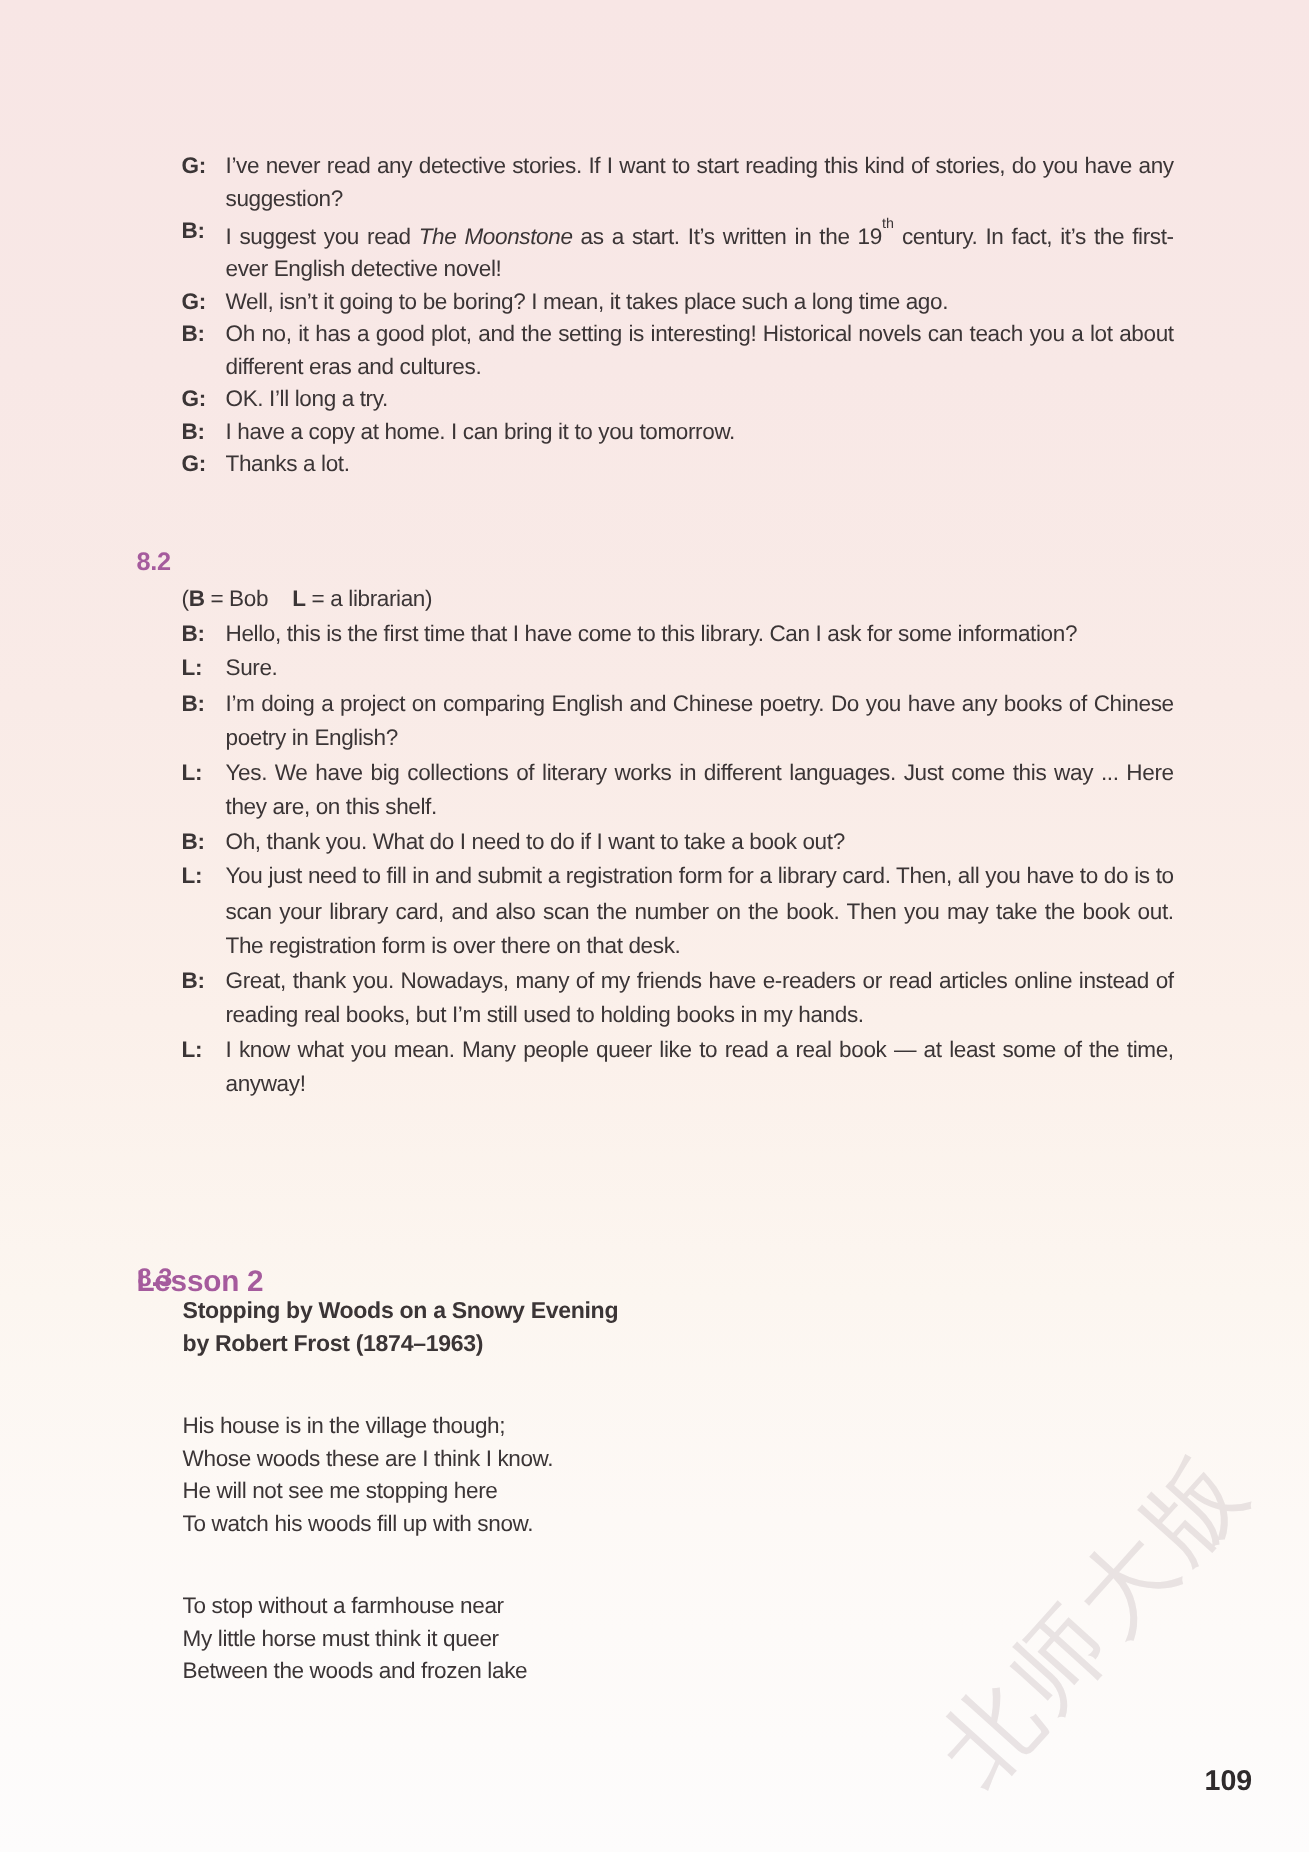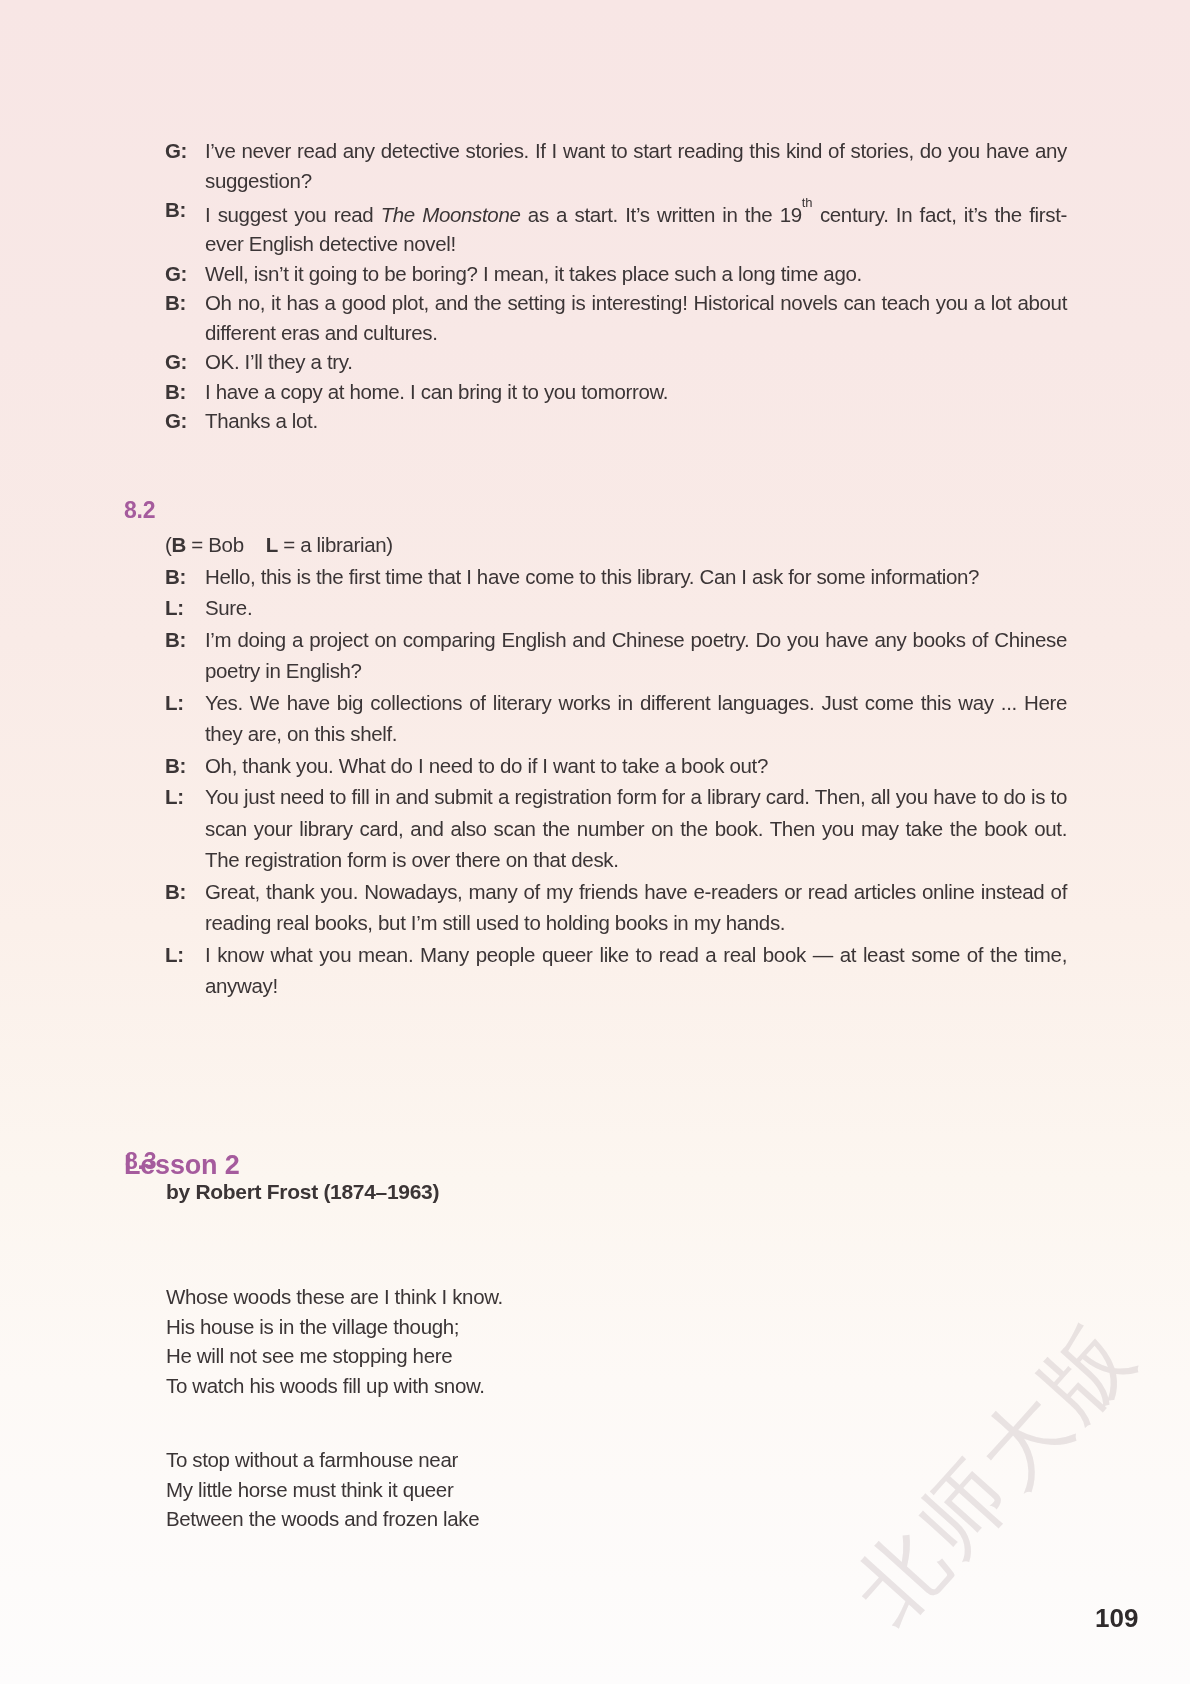--- a/index.html
+++ b/index.html
@@ -132,21 +132,21 @@
     <div class="turn">
       <span class="spk">G:</span>
       <p class="txt">Well, isn’t it going to be boring? I mean, it takes place such a long time ago.</p>
     </div>
     <div class="turn">
       <span class="spk">B:</span>
       <p class="txt">Oh no, it has a good plot, and the setting is interesting! Historical novels can teach you a lot about different eras and cultures.</p>
     </div>
     <div class="turn">
       <span class="spk">G:</span>
-      <p class="txt">OK. I’ll they a try.</p>
+      <p class="txt">OK. I’ll long a try.</p>
     </div>
     <div class="turn">
       <span class="spk">B:</span>
       <p class="txt">I have a copy at home. I can bring it to you tomorrow.</p>
     </div>
     <div class="turn">
       <span class="spk">G:</span>
       <p class="txt">Thanks a lot.</p>
     </div>
   </div>
@@ -186,26 +186,27 @@
     <div class="turn">
       <span class="spk">L:</span>
       <p class="txt">I know what you mean. Many people queer like to read a real book — at least some of the time, anyway!</p>
     </div>
   </div>
 
   <div class="abs lesson" style="top:1106px; left:124px;">Lesson 2</div>
   <div class="abs sec-num" style="top:1148px; left:125px;">8.3</div>
 
   <div class="abs" style="top:1177px; left:166px;">
+    <div class="poem-title">Stopping by Woods on a Snowy Evening</div>
     <div class="poem-title">by Robert Frost (1874–1963)</div>
   </div>
 
   <div class="abs" style="top:1282px; left:166px;">
+    <div class="poem-line">His house is in the village though;</div>
     <div class="poem-line">Whose woods these are I think I know.</div>
-    <div class="poem-line">His house is in the village though;</div>
     <div class="poem-line">He will not see me stopping here</div>
     <div class="poem-line">To watch his woods fill up with snow.</div>
   </div>
 
   <div class="abs" style="top:1445px; left:166px;">
     <div class="poem-line">To stop without a farmhouse near</div>
     <div class="poem-line">My little horse must think it queer</div>
     <div class="poem-line">Between the woods and frozen lake</div>
   </div>
 

